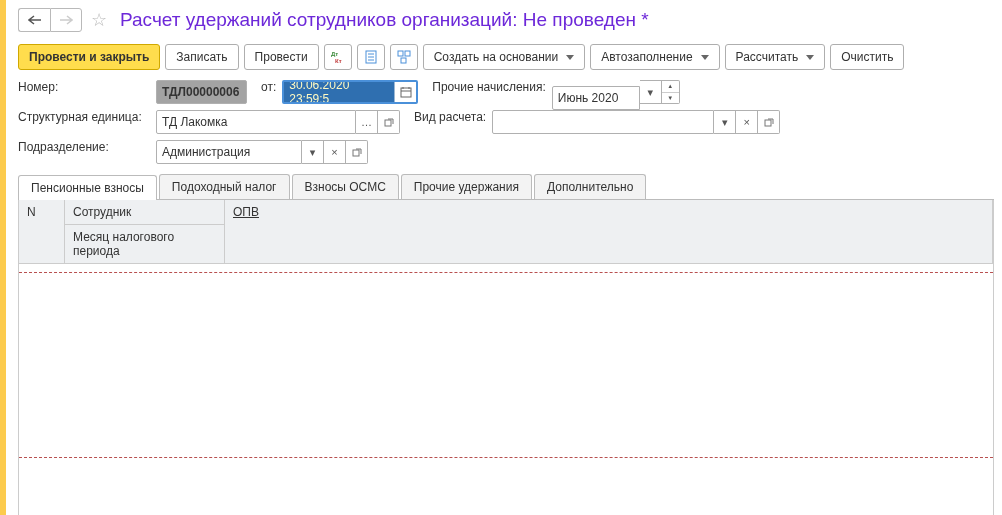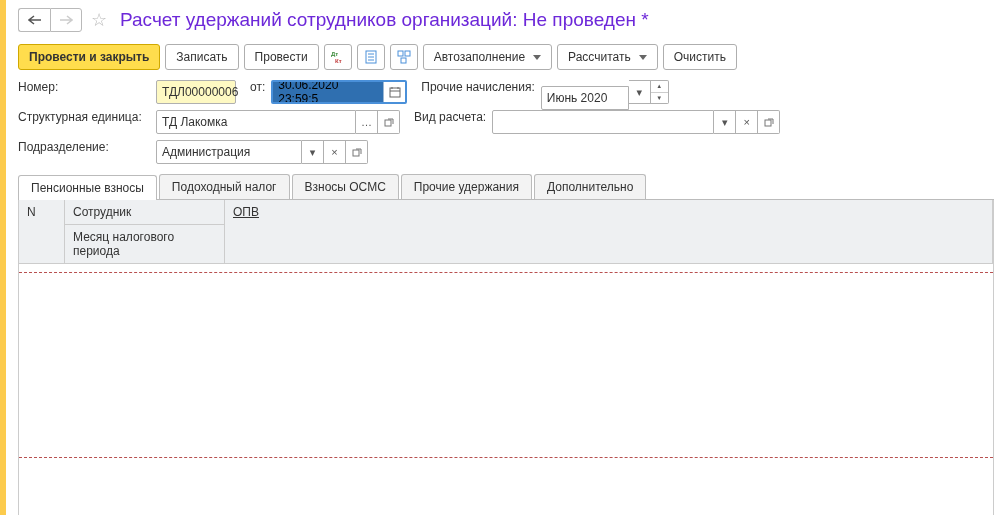--- a/index.html
+++ b/index.html
@@ -85,27 +85,27 @@
 .lbl2 { width: auto; margin-left: 8px; }
 .input {
   border: 1px solid #b0b0b0;
   background: #fff;
   height: 24px;
   padding: 0 5px;
   border-radius: 2px;
   display: inline-flex;
   align-items: center;
 }
-.input-num { width: 80px; background: #fef9c3; }
+.input-num { width: 91px; background: #a3a3a3; font-weight: bold; }
 .input-date-group {
   display: flex; align-items: stretch; height: 24px;
   border: 2px solid #4a90d9; border-radius: 2px; overflow: hidden;
 }
 .input-date-group .input {
-  border: none; background: #2f6fb0; color: #000000; height: 100%;
+  border: none; background: #2f6fb0; color: #fef9c3; height: 100%;
   border-radius: 0;
 }
 .input-date-group .cal-btn {
   width: 22px; display: flex; align-items: center; justify-content: center;
   border-left: 1px solid #9cb8d4; background: #fff; cursor: pointer;
 }
 .lookup-group { display: flex; align-items: stretch; height: 24px; }
 .lookup-group .input { height: 100%; border-radius: 2px 0 0 2px; }
 .sq-btn {
   width: 22px; height: 24px; border: 1px solid #b0b0b0; border-left: none;
@@ -235,20 +235,24 @@
           <line x1="4" y1="7" x2="10" y2="7" stroke="#4a90d9"></line>
           <line x1="4" y1="10" x2="10" y2="10" stroke="#4a90d9"></line>
         </svg>
     </div>
     <div class="btn btn-icon">
       <svg width="14" height="14">
           <rect x="1" y="1" width="5" height="5" fill="none" stroke="#4a90d9"></rect>
           <rect x="8" y="1" width="5" height="5" fill="none" stroke="#4a90d9"></rect>
           <rect x="4" y="8" width="5" height="5" fill="none" stroke="#4a90d9"></rect>
         </svg>
+    </div>
+    <div class="btn">
+      <span>Создать на основании</span>
+      <span class="caret"></span>
     </div>
     <div class="btn">
       <span>Автозаполнение</span>
       <span class="caret"></span>
     </div>
     <div class="btn">
       <span>Рассчитать</span>
       <span class="caret"></span>
     </div>
     <div class="btn">Очистить</div>

